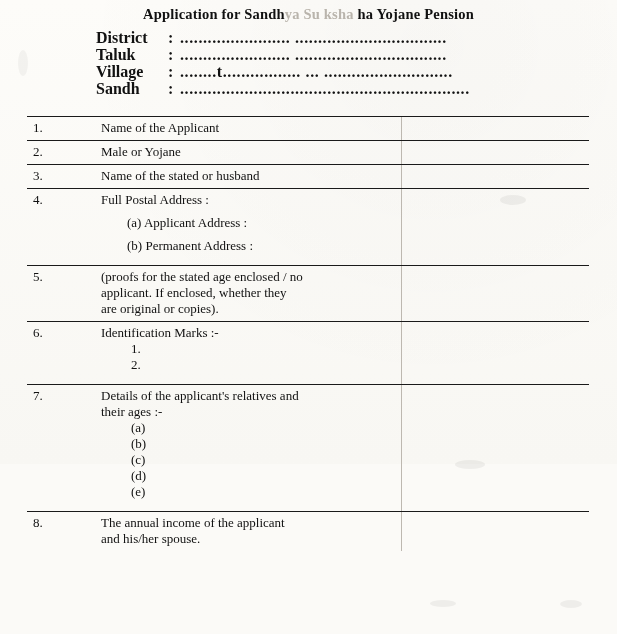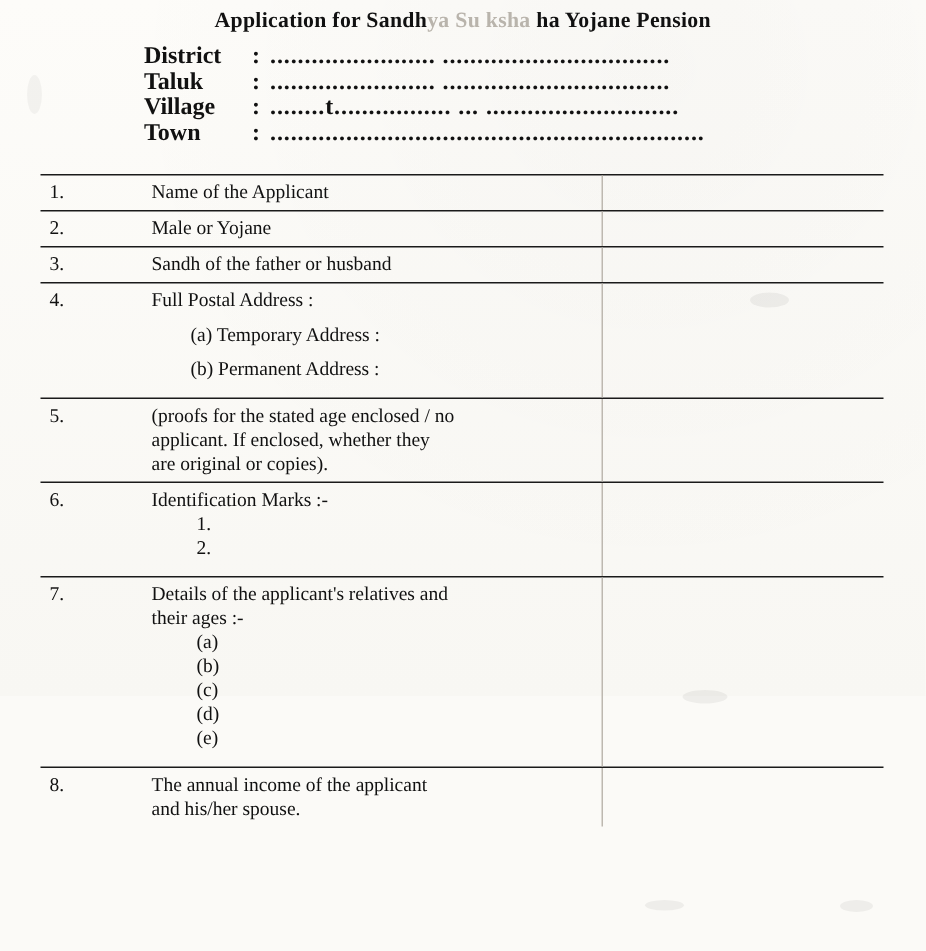--- a/index.html
+++ b/index.html
@@ -159,21 +159,21 @@
       <span class="hdots">........................  .................................</span>
     </div>
 
     <div class="hline">
       <span class="hlabel">Village</span>
       <span class="hcolon">:</span>
       <span class="hdots">........t.................  ... ............................</span>
     </div>
 
     <div class="hline">
-      <span class="hlabel">Town</span>
+      <span class="hlabel">Sandh</span>
       <span class="hcolon">:</span>
       <span class="hdots">...............................................................</span>
     </div>
 
   </div>
 
   <div class="tbl">
 
     <div class="row">
       <div class="c-num">1.</div>
@@ -187,31 +187,31 @@
       <div class="c-num">2.</div>
       <div class="c-txt">
         <div>Male or Yojane</div>
         <div class="vrule"></div>
       </div>
     </div>
 
     <div class="row">
       <div class="c-num">3.</div>
       <div class="c-txt">
-        <div>Sandh of the father or husband</div>
+        <div>Name of the stated or husband</div>
         <div class="vrule"></div>
       </div>
     </div>
 
     <div class="row">
       <div class="c-num">4.</div>
       <div class="c-txt">
         <div>Full Postal Address :</div>
         <div class="gap-small"></div>
-        <div class="sub">(a)  Temporary Address :</div>
+        <div class="sub">(a)  Applicant Address :</div>
         <div class="gap-small"></div>
         <div class="sub">(b)  Permanent Address :</div>
         <div class="gap-small"></div>
         <div class="vrule"></div>
       </div>
     </div>
 
     <div class="row">
       <div class="c-num">5.</div>
       <div class="c-txt">

